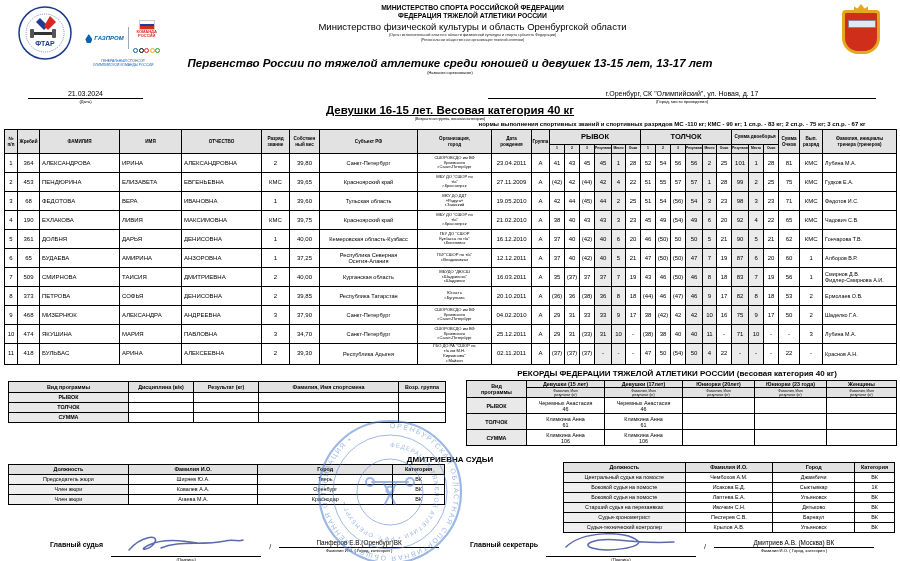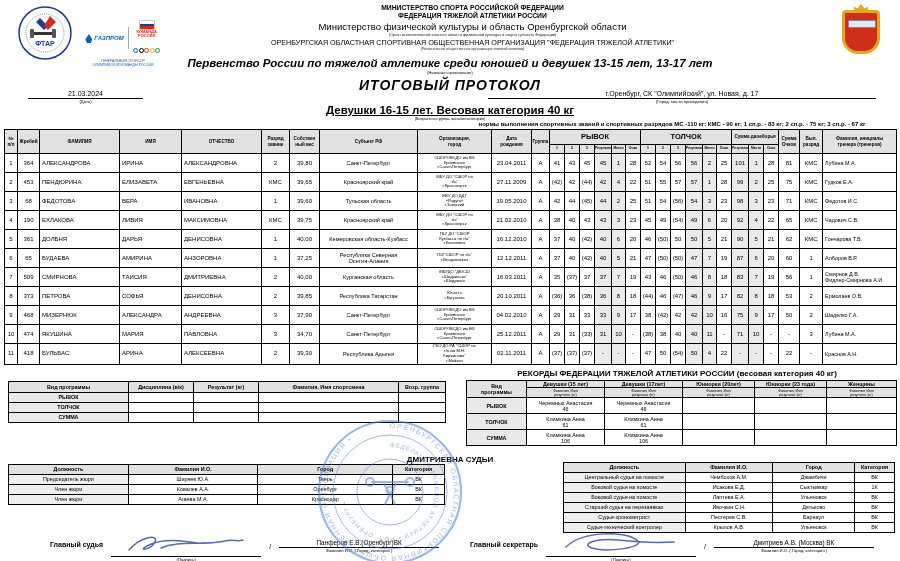--- a/index.html
+++ b/index.html
@@ -138,33 +138,31 @@
     </div>
     <div class="sponsor-cap">ГЕНЕРАЛЬНЫЙ СПОНСОР
 ОЛИМПИЙСКОЙ КОМАНДЫ РОССИИ</div>
   </div>
 
   <div id="head-center" class="abs">
     <div class="h-l1">МИНИСТЕРСТВО СПОРТА  РОССИЙСКОЙ ФЕДЕРАЦИИ</div>
     <div class="h-l1">ФЕДЕРАЦИЯ ТЯЖЕЛОЙ АТЛЕТИКИ РОССИИ</div>
     <div class="h-l3">Министерство физической культуры и область Оренбургской области</div>
     <div class="h-l4">(Орган исполнительной власти в области физической культуры и спорта субъекта Федерации)</div>
-    <div class="h-l5">ОРЕНБУРГСКАЯ ОБЛАСТНАЯ СПОРТИВНАЯ ОБЩЕСТВЕННАЯ ОРГАНИЗАЦИЯ "ФЕДЕРАЦИЯ ТЯЖЕЛОЙ АТЛЕТИКИ"</div>
     <div class="h-l6">(Региональная общественная организация тяжелой атлетики)</div>
   </div>
 
   <div id="coat" class="abs">
     <div class="crown"></div>
     <div class="shield"></div>
     <div class="band"></div>
   </div>
 
   <div id="competition" class="abs">Первенство России по тяжелой атлетике среди юношей и девушек 13-15 лет, 13-17 лет</div>
   <div id="competition-cap" class="abs">(Название соревнования)</div>
-  <div id="protocol" class="abs">ИТОГОВЫЙ ПРОТОКОЛ</div>
 
   <div id="date-block" class="abs">
     <div id="date-val">21.03.2024</div>
     <div class="tiny-cap">(Дата)</div>
   </div>
   <div id="venue-block" class="abs">
     <div id="venue-val">г.Оренбург, СК "Олимпийский", ул. Новая, д. 17</div>
     <div class="tiny-cap">(Город, место проведения)</div>
   </div>
 

